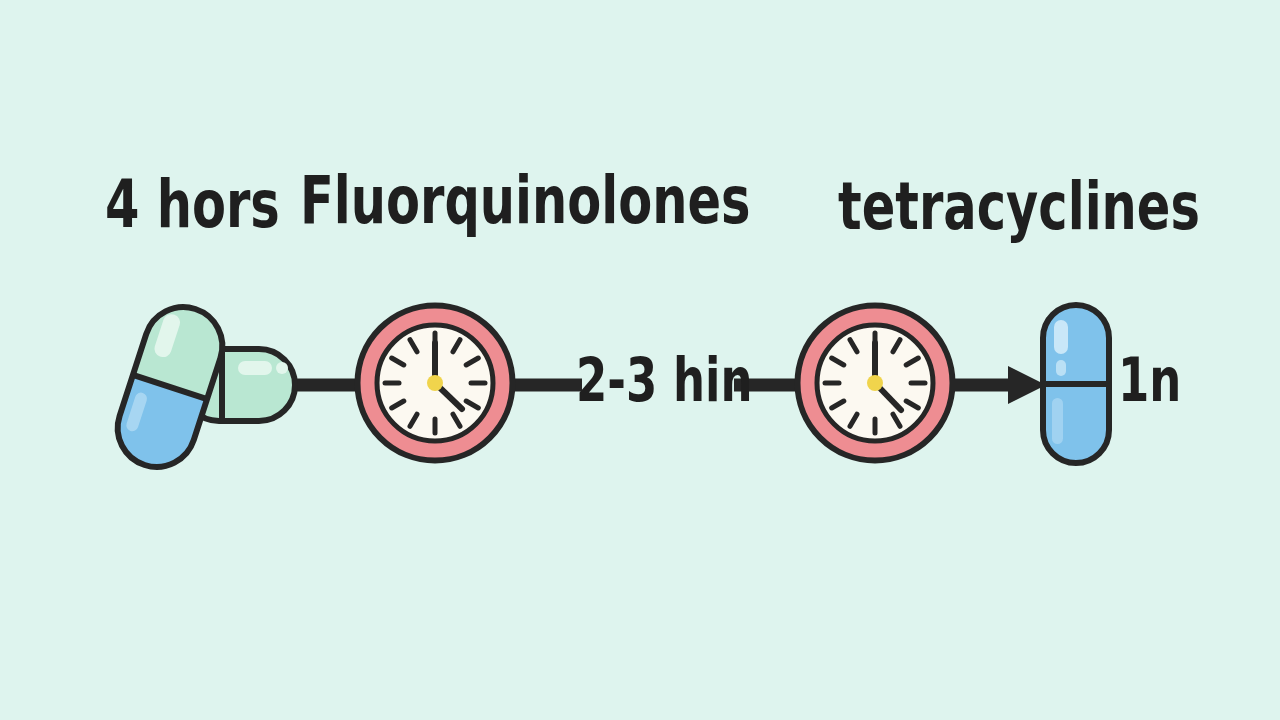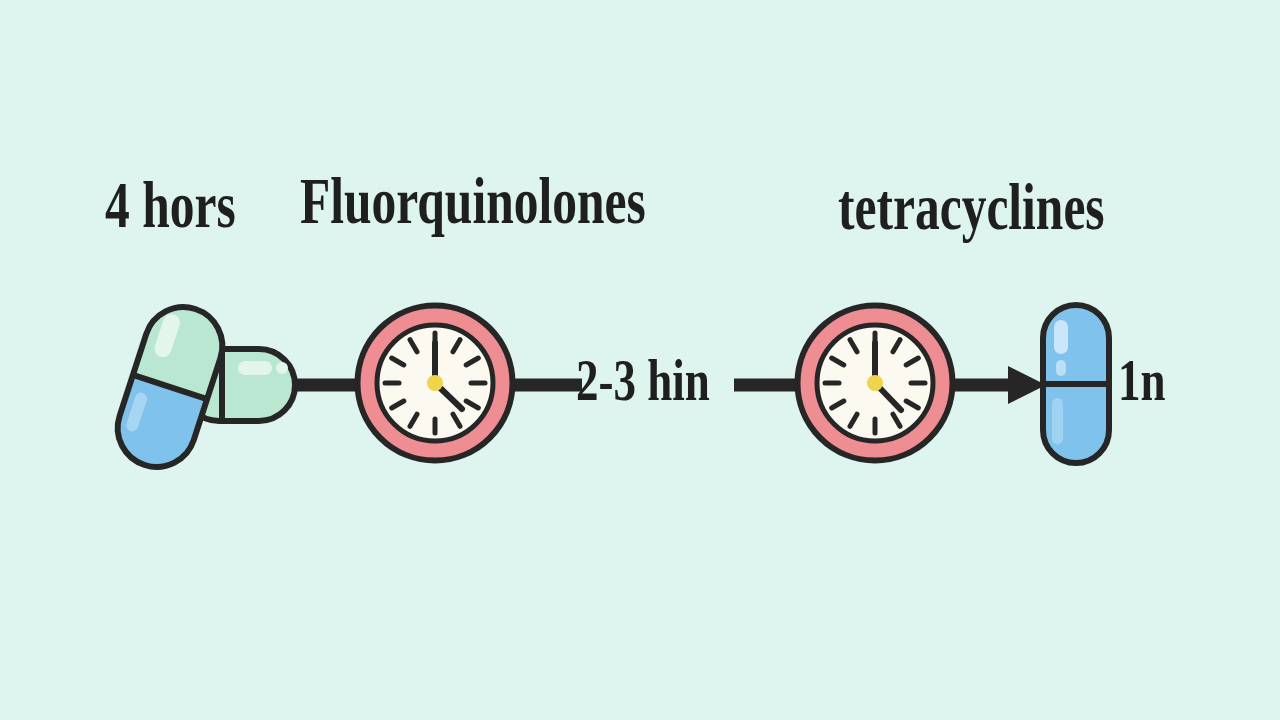--- a/index.html
+++ b/index.html
@@ -9,21 +9,20 @@
     height: 720px;
     overflow: hidden;
     background: var(--background, #def4ee);
     font-family: "DejaVu Sans", sans-serif;
   }
   .stage {
     position: relative;
     width: 1160px;
     height: 720px;
     background: var(--background, #def4ee);
-    font-family: Liberation Serif, serif;
   }
   .art {
     position: absolute;
     left: 0; top: 0;
     width: 1280px;
     height: 720px;
   }
   .label {
     position: absolute;
     color: var(--text, #1f1f1f);

